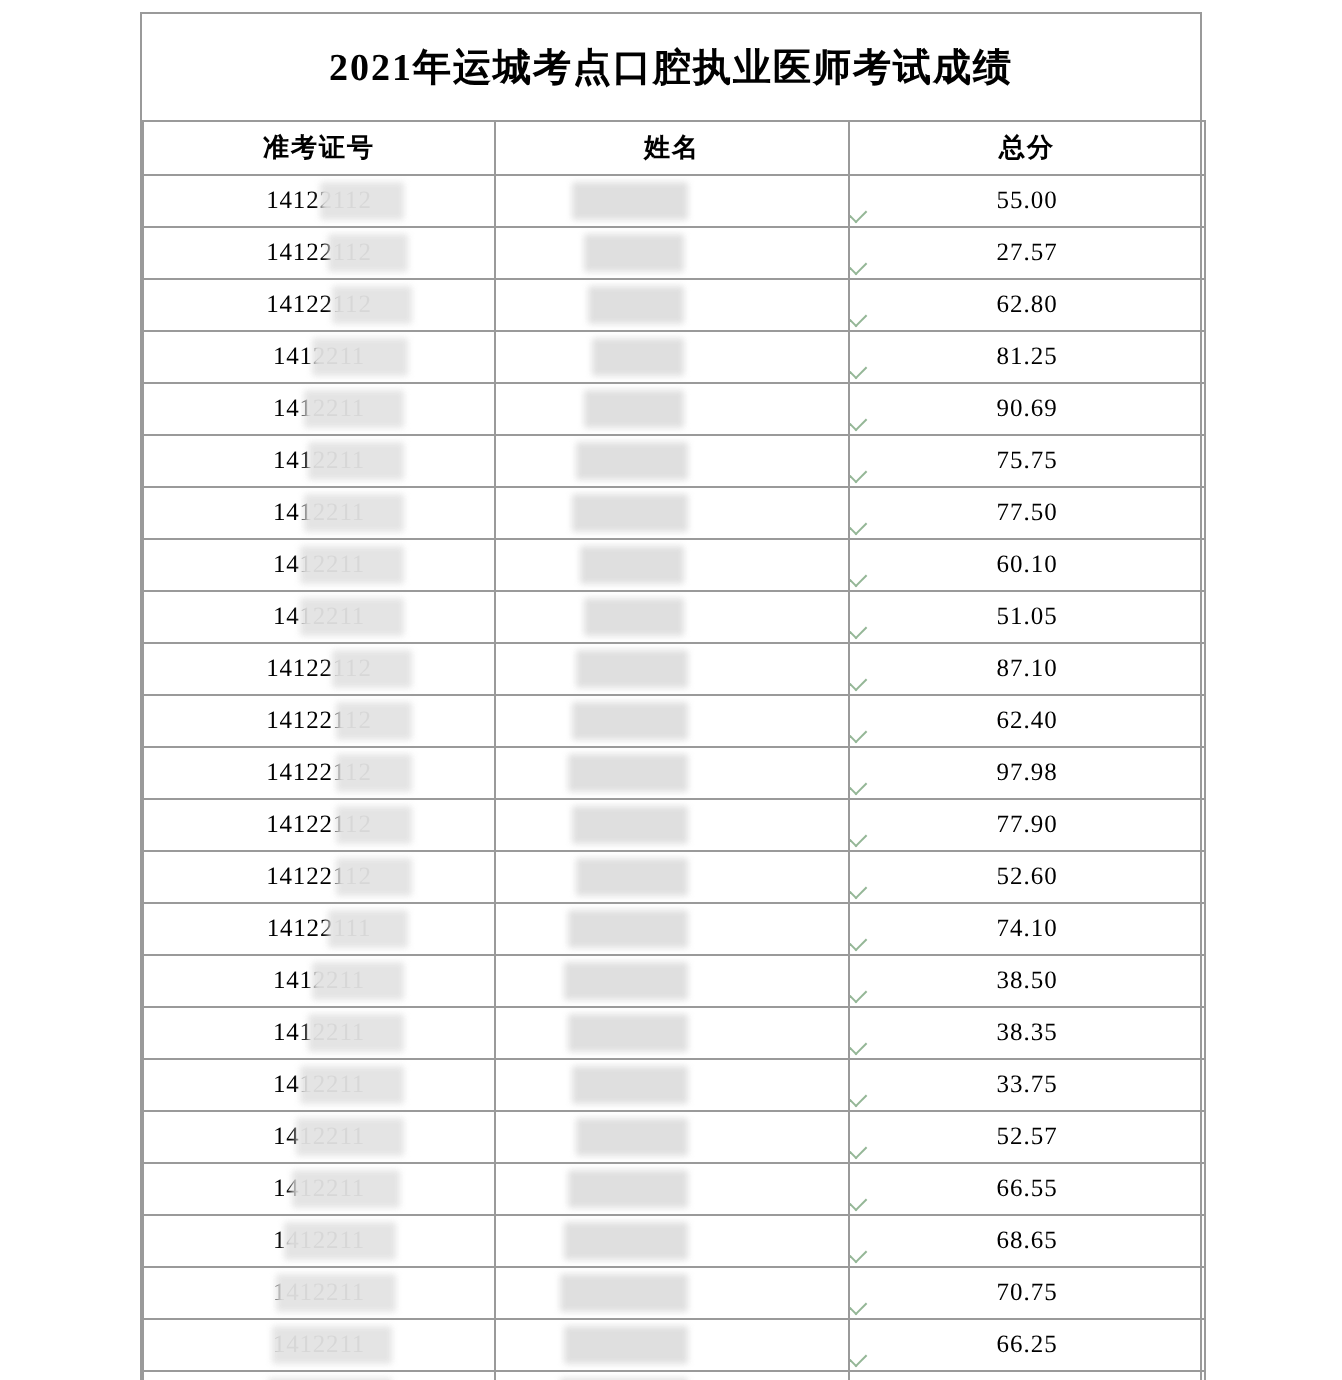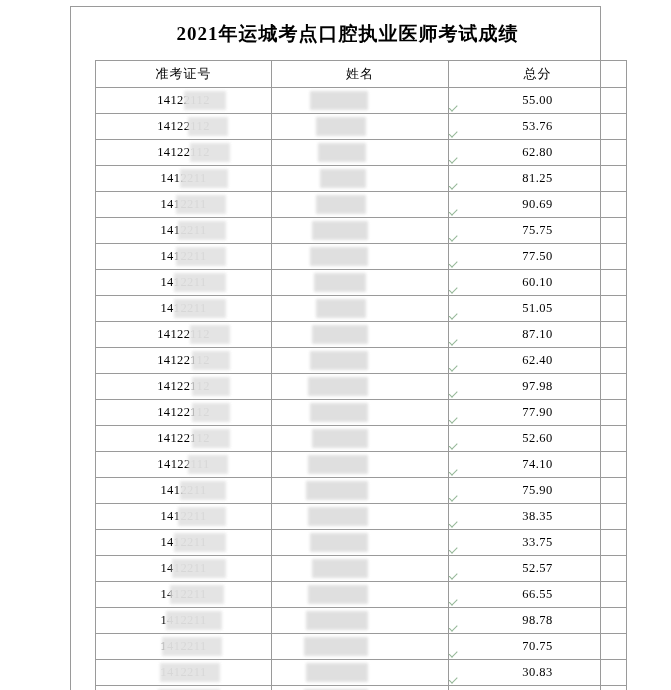--- a/index.html
+++ b/index.html
@@ -23,21 +23,20 @@
   .doc-frame {
     position: absolute;
     left: 70px;
     top: 6px;
     width: 531px;
     bottom: 0;
     border-left: 1px solid #9a9a9a;
     border-right: 1px solid #9a9a9a;
     border-top: 1px solid #9a9a9a;
     box-sizing: border-box;
-    padding-left: 24px;
   }
   .title {
     text-align: center;
     font-size: 19px;
     font-weight: bold;
     letter-spacing: 1px;
     padding: 14px 0 13px 0;
     font-family: "Liberation Serif", "DejaVu Serif", serif;
   }
   table.grades {
@@ -50,21 +49,21 @@
     border: 1px solid #9a9a9a;
     height: 25px;
     line-height: 25px;
     text-align: center;
     font-size: 12.5px;
     padding: 0;
     overflow: hidden;
     white-space: nowrap;
   }
   table.grades th {
-    font-weight: normal;
+    font-weight: bold;
     font-size: 13px;
     letter-spacing: 1px;
     height: 26px;
     line-height: 26px;
   }
   col.c-id { width: 176px; }
   col.c-name { width: 177px; }
   col.c-score { width: 178px; }
   .id-text {
     display: inline-block;
@@ -126,21 +125,21 @@
       </thead>
       <tbody id="grades-body">
           <tr>
             <td class="id-cell"><span class="id-text">14122112</span><span class="smudge" style="left: 88px; width: 42px;"></span></td>
             <td class="name-cell"><span></span><span class="smudge s2" style="left: 38px; width: 58px;"></span></td>
             <td class="score-cell"><span class="tick"></span><span class="score-text">55.00</span></td>
           </tr>
           <tr>
             <td class="id-cell"><span class="id-text">14122112</span><span class="smudge" style="left: 92px; width: 40px;"></span></td>
             <td class="name-cell"><span></span><span class="smudge s2" style="left: 44px; width: 50px;"></span></td>
-            <td class="score-cell"><span class="tick"></span><span class="score-text">53.76</span></td>
+            <td class="score-cell"><span class="tick"></span><span class="score-text">27.57</span></td>
           </tr>
           <tr>
             <td class="id-cell"><span class="id-text">14122112</span><span class="smudge" style="left: 94px; width: 40px;"></span></td>
             <td class="name-cell"><span></span><span class="smudge s2" style="left: 46px; width: 48px;"></span></td>
             <td class="score-cell"><span class="tick"></span><span class="score-text">62.80</span></td>
           </tr>
           <tr>
             <td class="id-cell"><span class="id-text">1412211</span><span class="smudge" style="left: 84px; width: 48px;"></span></td>
             <td class="name-cell"><span></span><span class="smudge s2" style="left: 48px; width: 46px;"></span></td>
             <td class="score-cell"><span class="tick"></span><span class="score-text">81.25</span></td>
@@ -196,21 +195,21 @@
             <td class="score-cell"><span class="tick"></span><span class="score-text">52.60</span></td>
           </tr>
           <tr>
             <td class="id-cell"><span class="id-text">14122111</span><span class="smudge" style="left: 92px; width: 40px;"></span></td>
             <td class="name-cell"><span></span><span class="smudge s2" style="left: 36px; width: 60px;"></span></td>
             <td class="score-cell"><span class="tick"></span><span class="score-text">74.10</span></td>
           </tr>
           <tr>
             <td class="id-cell"><span class="id-text">1412211</span><span class="smudge" style="left: 84px; width: 46px;"></span></td>
             <td class="name-cell"><span></span><span class="smudge s2" style="left: 34px; width: 62px;"></span></td>
-            <td class="score-cell"><span class="tick"></span><span class="score-text">75.90</span></td>
+            <td class="score-cell"><span class="tick"></span><span class="score-text">38.50</span></td>
           </tr>
           <tr>
             <td class="id-cell"><span class="id-text">1412211</span><span class="smudge" style="left: 82px; width: 48px;"></span></td>
             <td class="name-cell"><span></span><span class="smudge s2" style="left: 36px; width: 60px;"></span></td>
             <td class="score-cell"><span class="tick"></span><span class="score-text">38.35</span></td>
           </tr>
           <tr>
             <td class="id-cell"><span class="id-text">1412211</span><span class="smudge" style="left: 78px; width: 52px;"></span></td>
             <td class="name-cell"><span></span><span class="smudge s2" style="left: 38px; width: 58px;"></span></td>
             <td class="score-cell"><span class="tick"></span><span class="score-text">33.75</span></td>
@@ -221,31 +220,31 @@
             <td class="score-cell"><span class="tick"></span><span class="score-text">52.57</span></td>
           </tr>
           <tr>
             <td class="id-cell"><span class="id-text">1412211</span><span class="smudge" style="left: 74px; width: 54px;"></span></td>
             <td class="name-cell"><span></span><span class="smudge s2" style="left: 36px; width: 60px;"></span></td>
             <td class="score-cell"><span class="tick"></span><span class="score-text">66.55</span></td>
           </tr>
           <tr>
             <td class="id-cell"><span class="id-text">1412211</span><span class="smudge" style="left: 70px; width: 56px;"></span></td>
             <td class="name-cell"><span></span><span class="smudge s2" style="left: 34px; width: 62px;"></span></td>
-            <td class="score-cell"><span class="tick"></span><span class="score-text">98.78</span></td>
+            <td class="score-cell"><span class="tick"></span><span class="score-text">68.65</span></td>
           </tr>
           <tr>
             <td class="id-cell"><span class="id-text">1412211</span><span class="smudge" style="left: 66px; width: 60px;"></span></td>
             <td class="name-cell"><span></span><span class="smudge s2" style="left: 32px; width: 64px;"></span></td>
             <td class="score-cell"><span class="tick"></span><span class="score-text">70.75</span></td>
           </tr>
           <tr>
             <td class="id-cell"><span class="id-text">1412211</span><span class="smudge" style="left: 64px; width: 60px;"></span></td>
             <td class="name-cell"><span></span><span class="smudge s2" style="left: 34px; width: 62px;"></span></td>
-            <td class="score-cell"><span class="tick"></span><span class="score-text">30.83</span></td>
+            <td class="score-cell"><span class="tick"></span><span class="score-text">66.25</span></td>
           </tr>
           <tr>
             <td class="id-cell"><span class="id-text">1412211</span><span class="smudge" style="left: 62px; width: 62px;"></span></td>
             <td class="name-cell"><span></span><span class="smudge s2" style="left: 32px; width: 64px;"></span></td>
             <td class="score-cell"><span class="score-text">69.20</span></td>
           </tr>
         </tbody>
     </table>
 
   </div>

